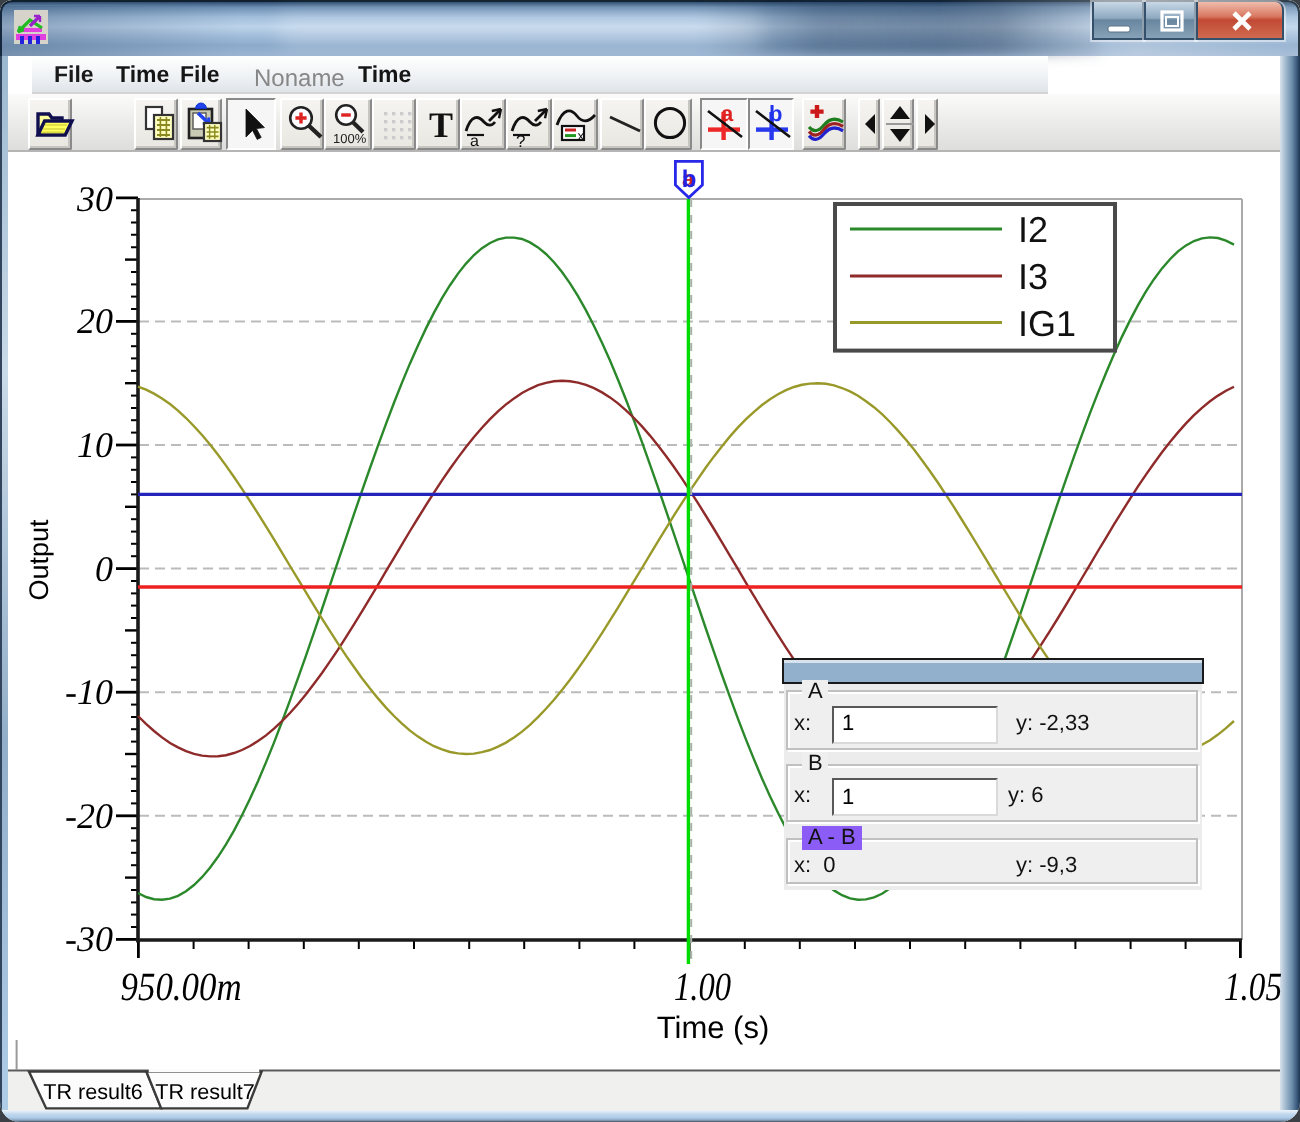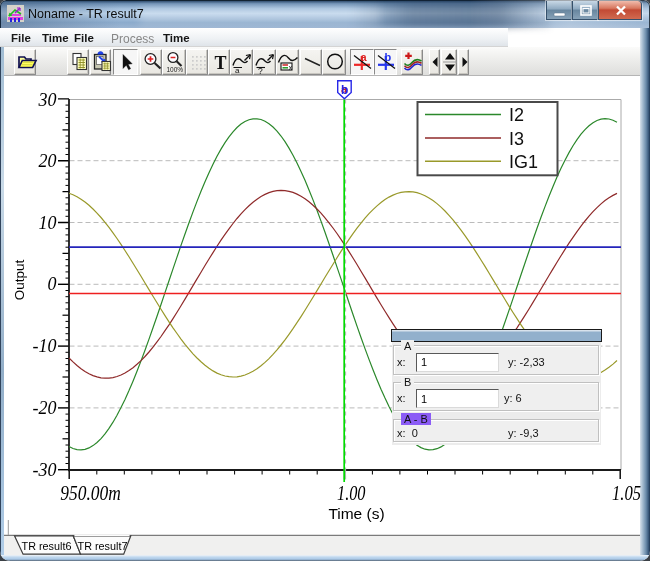--- a/index.html
+++ b/index.html
@@ -6,21 +6,21 @@
 #win{position:absolute;left:0;top:0;width:650px;height:561px;background:#fff;border-radius:6px 6px 10px 10px;overflow:hidden}
 #titlebar{left:0;top:0;width:650px;height:28px;background:linear-gradient(180deg,#2e4c6e 0%,#6e90b4 10%,#a2bedb 28%,#bcd3ea 46%,#a3bedb 62%,#8cabcc 80%,#9cb5d2 100%);border-radius:6px 6px 0 0;border-top:1px solid #10202f;border-left:1px solid #10202f;border-right:1px solid #10202f}
 #titleglow{left:470px;top:0;width:180px;height:28px;background:linear-gradient(90deg,rgba(255,255,255,0) 0%,rgba(255,255,255,0.30) 55%,rgba(255,255,255,0.12) 100%);border-radius:0 6px 0 0}
 #tdark{left:350px;top:0;width:200px;height:28px;background:linear-gradient(90deg,rgba(22,45,75,0) 0%,rgba(22,45,75,0.40) 30%,rgba(22,45,75,0.46) 75%,rgba(22,45,75,0.10) 100%);filter:blur(3px)}
 #tlight{left:140px;top:7px;width:240px;height:17px;background:rgba(255,255,255,0.22);filter:blur(5px)}
 #tdark2{left:0;top:3px;width:120px;height:25px;background:linear-gradient(90deg,rgba(30,55,88,0.30),rgba(30,55,88,0))}
 #title-text{left:28px;top:7px;font-size:12.5px;color:#0d0d0d}
 #borderL{left:0;top:28px;width:4px;height:528px;background:linear-gradient(180deg,#9bb8d0 0%,#c9dae8 30%,#92aec8 65%,#b0cde8 100%);border-left:1.5px solid #31445c}
 #borderR{left:640px;top:28px;width:10px;height:528px;background:linear-gradient(90deg,#d8e2ec 0%,#a8bed2 25%,#6b8cab 60%,#39587a 85%,#1c3450 100%)}
 #borderB{left:0;top:555px;width:650px;height:6px;background:linear-gradient(180deg,#eef4fa 0%,#c0d8ee 35%,#aecbe8 65%,#88a4c0 85%,#46505c 100%)}
-#menubar{left:0;top:28px;width:508px;height:19px;background:linear-gradient(180deg,#ffffff,#eef1f4 60%,#dfe4e9);border-bottom:1px solid #d4d4d4;font-size:11.5px;font-weight:700;color:#151515}
+#menubar{left:16px;top:28px;width:508px;height:19px;background:linear-gradient(180deg,#ffffff,#eef1f4 60%,#dfe4e9);border-bottom:1px solid #d4d4d4;font-size:11.5px;font-weight:700;color:#151515}
 .mi{position:absolute;top:4px}
 #toolbar{left:4px;top:47px;width:636px;height:29px;background:linear-gradient(180deg,#fbfbfa,#ececea 50%,#dededc);border-bottom:1px solid #b5b5b5}
 .tb{position:absolute;top:1.5px;height:26px;background:linear-gradient(180deg,#f5f4f1,#e9e7e1);border:1px solid;border-color:#ffffff #8a8a8a #8a8a8a #ffffff;border-radius:1px;box-shadow:inset -1px -1px 0 #c8c6c0}
 .tbp{position:absolute;top:1.5px;height:26px;background:#f6f6f6;border:1px solid;border-color:#8a8a8a #ffffff #ffffff #8a8a8a}
 #page{left:4px;top:76px;width:636px;height:480px;background:#ffffff}
 .capbtn{top:1px;height:19px;border:1px solid #35506b;border-top:none;color:#fff;box-shadow:0 0 0 1px rgba(255,255,255,0.45)}
 </style></head><body>
 <div id="win">
 <div class="abs" id="page"></div>
 <div class="abs" id="borderL"></div>
@@ -36,36 +36,35 @@
 <rect x="1" y="12" width="15" height="3" fill="#e040e0"></rect>
 <rect x="2" y="9" width="12" height="2" fill="#e040e0"></rect>
 <rect x="3" y="13" width="2" height="4" fill="#2222dd"></rect>
       <rect x="7" y="13" width="2" height="4" fill="#2222dd"></rect>
       <rect x="11" y="13" width="2" height="4" fill="#2222dd"></rect>
 <path d="M2,11 L8,5 L14,9" stroke="#22bb22" stroke-width="1.6" fill="none"></path>
 <path d="M8,8 L13,3" stroke="#9922cc" stroke-width="1.6" fill="none"></path>
 <path d="M13,3 l-3,0 m3,0 l0,3" stroke="#9922cc" stroke-width="1.2" fill="none"></path>
 <path d="M2,11 l3,-1 m-3,1 l1,-3" stroke="#22bb22" stroke-width="1.2" fill="none"></path>
 </svg>
-<div class="abs" id="title-text">Noname - TR result7</div>
 <div class="abs capbtn" style="left:546px;width:26px;background:linear-gradient(180deg,#c8d8e6 0%,#8ea9c0 45%,#68869f 50%,#87a2b8 100%)"><svg width="26" height="19">
         <rect x="7" y="12" width="11" height="3" rx="1" fill="#fff" stroke="#5a7389" stroke-width="0.5"></rect>
       </svg></div>
 <div class="abs capbtn" style="left:572px;width:26px;background:linear-gradient(180deg,#c8d8e6 0%,#8ea9c0 45%,#68869f 50%,#87a2b8 100%)"><svg width="26" height="19">
         <rect x="8" y="5" width="10" height="9" fill="none" stroke="#fff" stroke-width="1.6"></rect>
         <rect x="10" y="7.5" width="6" height="4.5" fill="none" stroke="#fff" stroke-width="1"></rect>
       </svg></div>
 <div class="abs capbtn" style="left:598px;width:44px;border-radius:0 4px 0 0;background:linear-gradient(180deg,#f0bcac 0%,#d87860 40%,#c24a34 50%,#d06a50 100%)"><svg width="44" height="19">
         <path d="M18,5.5 L26,13.5 M26,5.5 L18,13.5" stroke="#fff" stroke-width="2.3"></path>
       </svg></div>
 <div class="abs" id="menubar">
 <span class="mi" style="left:11px;color:#1a1a1a">File</span>
 <span class="mi" style="left:42px">Time</span>
 <span class="mi" style="left:74px">File</span>
-<span class="mi" style="left:111px;color:#878787;font-weight:400;font-size:12px">Process</span>
+<span class="mi" style="left:111px;color:#878787;font-weight:400;font-size:12px">Noname</span>
 <span class="mi" style="left:163px">Time</span>
 </div>
 <div class="abs" id="toolbar">
       <div class="tb" style="left:9.5px;width:22px">
         <svg width="24" height="24" viewBox="0 0 24 24" style="position:absolute;left:0;top:0">
           <path d="M4,17.5 L4,7 L9.5,7 L11,9 L16,9 L16,10.5" fill="#ffff99" stroke="#101050" stroke-width="1.7"></path>
           <path d="M4,17.5 L7.3,10.5 L21,10.5 L17.6,17.5 Z" fill="#ffff5e" stroke="#101050" stroke-width="1.7"></path>
           <path d="M7.5,12.5 h11 M6.6,14.5 h11 M5.8,16.2 h11" stroke="#d8d840" stroke-width="0.8"></path>
         </svg>
       </div>

